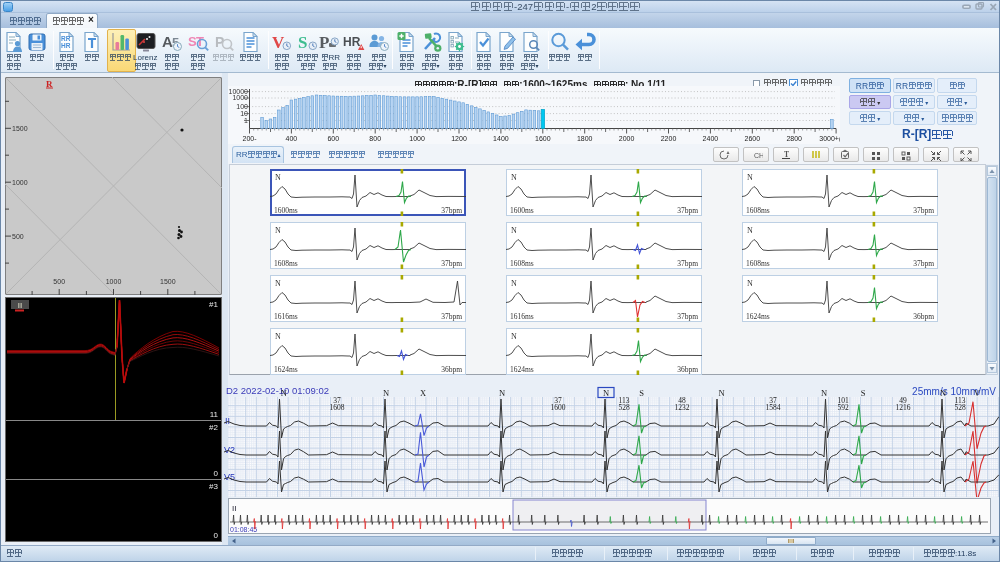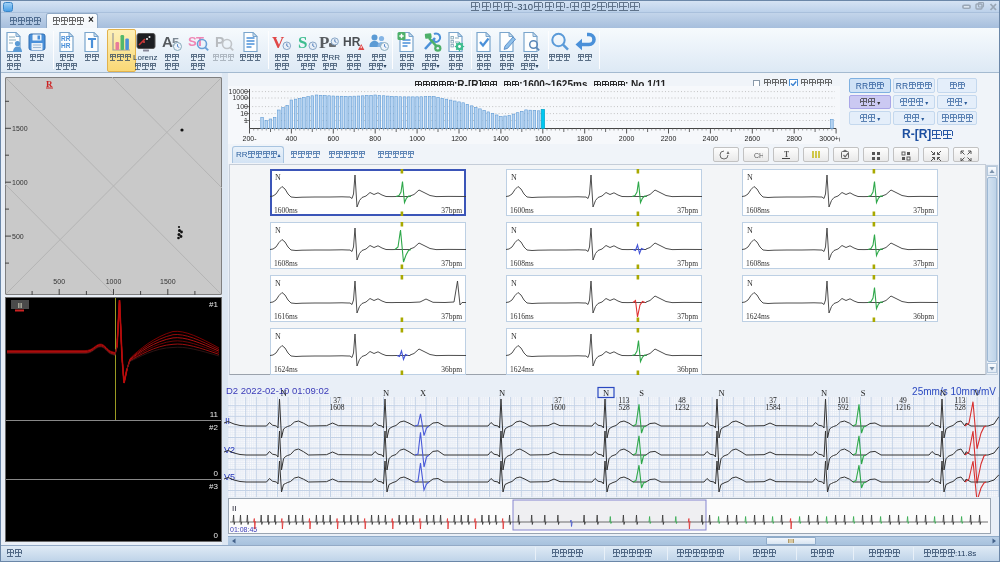--- a/index.html
+++ b/index.html
@@ -11,21 +11,21 @@
 linear-gradient(currentColor,currentColor) left 30%/1px 55% no-repeat,
 linear-gradient(currentColor,currentColor) right 30%/1px 55% no-repeat;
 opacity:.72}
 i.t{width:9.5px;height:9px;margin:0 .75px;vertical-align:-1px}
 i.s{width:6.5px;height:7px}
 i.b{opacity:.95}
 </style></head><body>
 
 <div class="abs" style="left:0;top:0;width:1000px;height:13px;background:linear-gradient(#d7e4f4,#bcd1ea);border-bottom:1px solid #a9c0dc">
  <div class="abs" style="left:3px;top:1.5px;width:10px;height:10px;border-radius:2.5px;background:linear-gradient(#9fd0f6,#4aa0e8);border:1px solid #3a86c8"></div>
- <div class="abs" style="left:470px;top:1px;font-size:9.5px;color:#3a4e66;white-space:nowrap"><i class="g t"></i><i class="g t"></i><i class="g t"></i><i class="g t"></i><span style="letter-spacing:0">-310</span><i class="g t"></i><i class="g t"></i><i class="g t"></i>-<i class="g t"></i><i class="g t"></i>2<i class="g t"></i><i class="g t"></i><i class="g t"></i><i class="g t"></i></div>
+ <div class="abs" style="left:470px;top:1px;font-size:9.5px;color:#3a4e66;white-space:nowrap"><i class="g t"></i><i class="g t"></i><i class="g t"></i><i class="g t"></i><span style="letter-spacing:0">-247</span><i class="g t"></i><i class="g t"></i><i class="g t"></i>-<i class="g t"></i><i class="g t"></i>2<i class="g t"></i><i class="g t"></i><i class="g t"></i><i class="g t"></i></div>
  <svg class="abs" style="left:962px;top:2px" width="36" height="9" viewBox="0 0 36 9">
   <rect x="0" y="2.5" width="9" height="4.5" rx="2.2" fill="#9aa7b6"></rect>
       <rect x="1.8" y="4" width="5.4" height="1.6" fill="#dde6f0"></rect>
   <rect x="14" y="2" width="6" height="5" rx="1" fill="none" stroke="#9aa7b6" stroke-width="1.4"></rect>
       <rect x="16.5" y="0.5" width="5" height="4.5" rx="1" fill="none" stroke="#9aa7b6" stroke-width="1.2"></rect>
   <path d="M28.5,2 L34,8 M34,2 L28.5,8" stroke="#9aa7b6" stroke-width="1.8"></path>
  </svg>
 </div>
 
 <div class="abs" style="left:0;top:13px;width:1000px;height:15px;background:linear-gradient(#c3d5ea,#a6bedd)">

